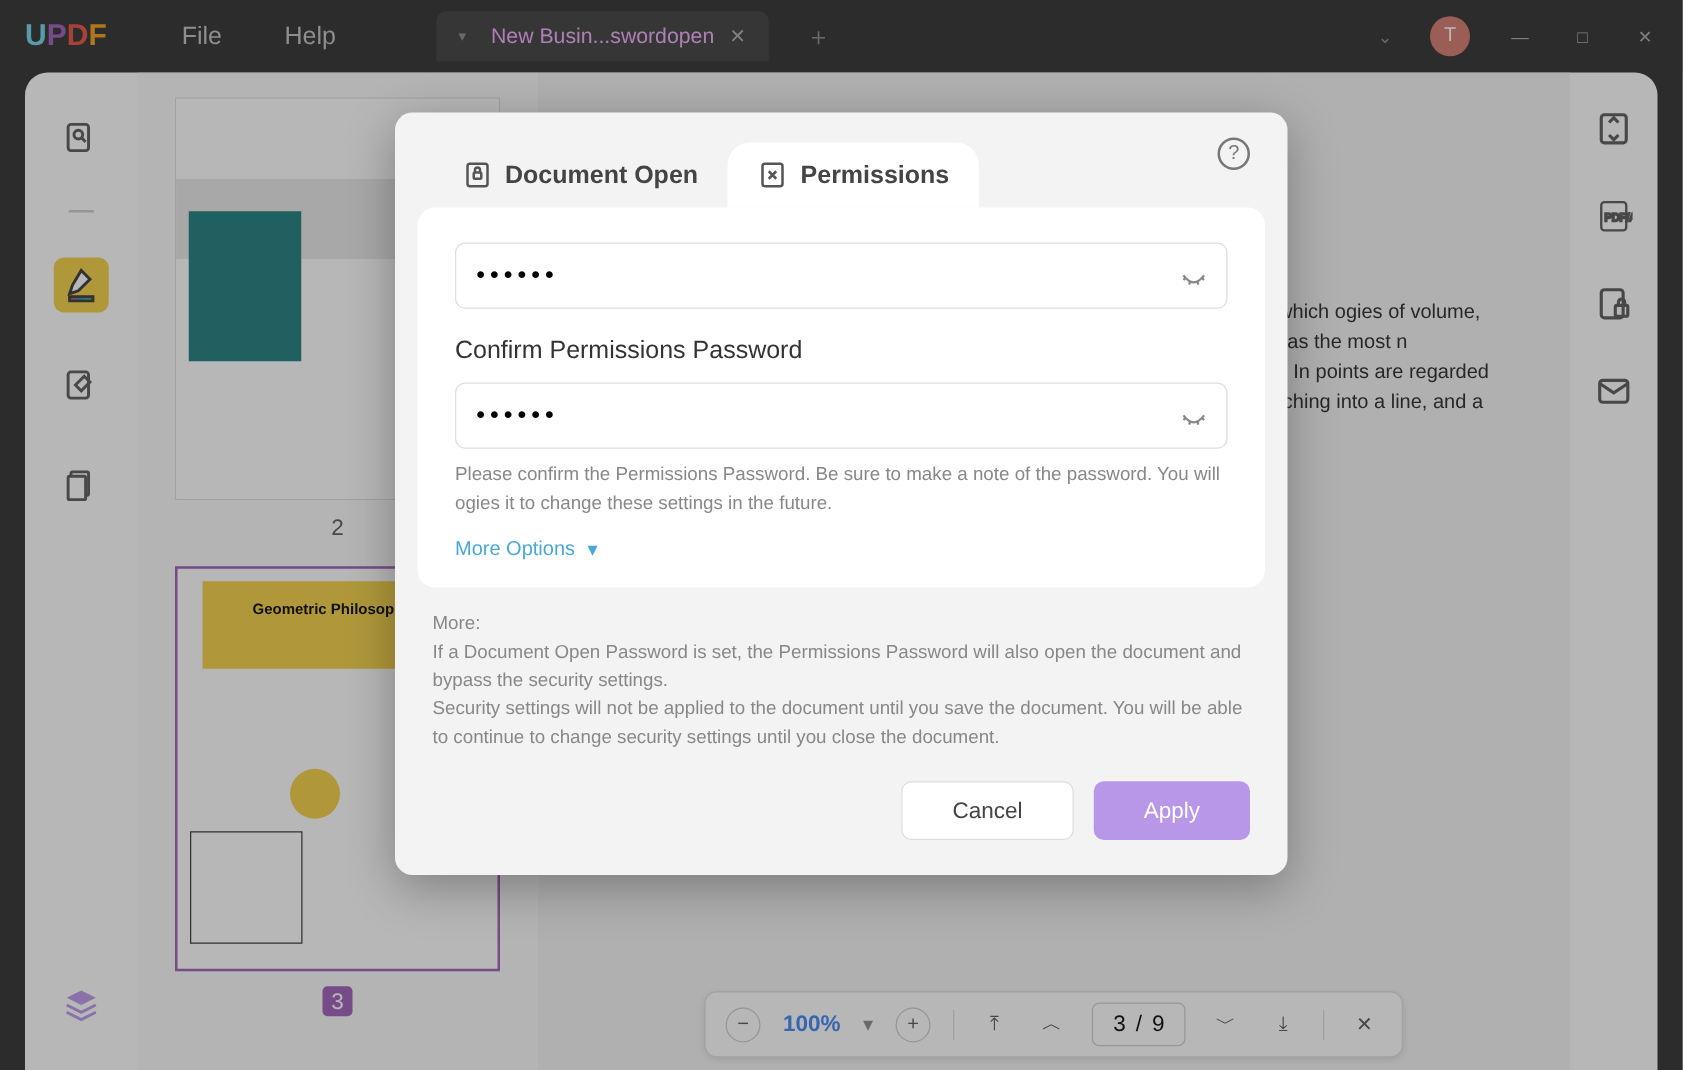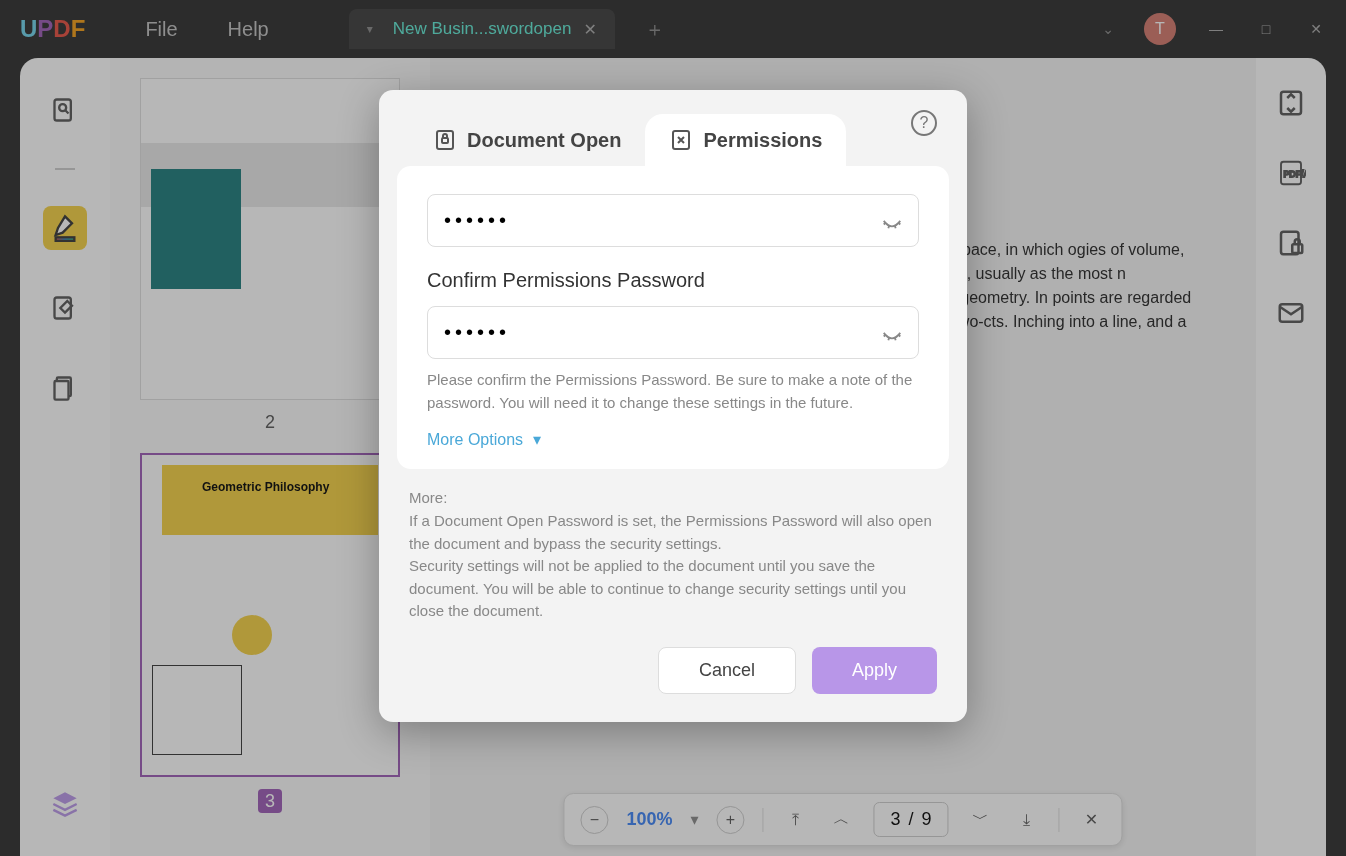--- a/index.html
+++ b/index.html
@@ -5,21 +5,21 @@
 * { box-sizing: border-box; margin: 0; padding: 0; font-family: "Segoe UI", Arial, sans-serif; }
 body { width: 1346px; height: 856px; background: #2a2a2a; overflow: hidden; position: relative; }
 
 
 .titlebar { height: 58px; background: #2a2a2a; display: flex; align-items: center; padding: 0 20px; }
 .logo { font-size: 24px; font-weight: bold; margin-right: 60px; }
 .logo .u { color: #6dd5ed; } .logo .p { color: #9b59b6; } .logo .d { color: #e74c3c; } .logo .f { color: #f39c12; }
 .menu-item { color: #c0c0c0; font-size: 20px; margin-right: 50px; cursor: pointer; }
 .tab { background: #3a3a3a; border-radius: 8px 8px 0 0; padding: 10px 18px; display: flex; align-items: center; gap: 12px; margin-left: 30px; }
 .tab-dropdown { color: #888; font-size: 12px; margin-right: 8px; }
-.tab-title { color: #5eead4; font-size: 17px; }
+.tab-title { color: #f0abfc; font-size: 17px; }
 .tab-close { color: #aaa; font-size: 16px; cursor: pointer; }
 .tab-add { color: #888; font-size: 20px; margin-left: 30px; cursor: pointer; }
 .titlebar-right { margin-left: auto; display: flex; align-items: center; gap: 30px; }
 .dropdown-caret { color: #888; font-size: 14px; }
 .avatar { width: 32px; height: 32px; border-radius: 50%; background: #d4776b; color: white; display: flex; align-items: center; justify-content: center; font-size: 16px; }
 .win-btn { color: #aaa; font-size: 14px; width: 20px; text-align: center; cursor: pointer; }
 
 
 .workspace { position: absolute; top: 58px; left: 20px; right: 20px; bottom: 0; background: #fff; border-radius: 18px 18px 0 0; display: flex; overflow: hidden; }
 
@@ -56,21 +56,21 @@
 
 .page-bar { position: absolute; bottom: 10px; left: 50%; transform: translateX(-50%); background: #fff; border: 1px solid #ddd; border-radius: 10px; padding: 8px 16px; display: flex; align-items: center; gap: 18px; box-shadow: 0 2px 6px rgba(0,0,0,0.1); }
 .page-btn { width: 28px; height: 28px; border: 1px solid #ccc; border-radius: 50%; display: flex; align-items: center; justify-content: center; cursor: pointer; color: #555; }
 .page-btn.plain { border: none; }
 .zoom-text { font-size: 18px; color: #3b82f6; font-weight: bold; }
 .page-input { border: 1px solid #ccc; border-radius: 6px; padding: 6px 16px; font-size: 18px; display: flex; gap: 8px; }
 .sep { width: 1px; height: 24px; background: #ddd; }
 
 
 .overlay { position: absolute; inset: 0; background: rgba(50,50,50,0.35); display: flex; align-items: flex-start; justify-content: center; padding-top: 90px; }
-.modal { width: 588px; background: #f3f3f3; border-radius: 14px; padding: 0; box-shadow: 0 10px 40px rgba(0,0,0,0.3); }
+.modal { width: 714px; background: #f3f3f3; border-radius: 14px; padding: 0; box-shadow: 0 10px 40px rgba(0,0,0,0.3); }
 .modal-header { display: flex; align-items: center; padding: 24px 30px 0; position: relative; }
 .modal-tab { display: flex; align-items: center; gap: 10px; padding: 14px 24px; font-size: 20px; font-weight: 600; color: #444; cursor: pointer; border-radius: 18px 18px 0 0; }
 .modal-tab.active { background: #fff; }
 .modal-tab-icon { width: 24px; height: 24px; }
 .modal-help { position: absolute; right: 30px; top: 20px; width: 26px; height: 26px; border: 2px solid #777; border-radius: 50%; display: flex; align-items: center; justify-content: center; color: #777; font-size: 16px; cursor: pointer; }
 .modal-body { background: #fff; border-radius: 14px; margin: 0 18px; padding: 28px 30px 20px; }
 .field-label { font-size: 20px; color: #333; margin-bottom: 14px; }
 .password-field { position: relative; margin-bottom: 22px; }
 .password-input { width: 100%; border: 1px solid #ddd; border-radius: 8px; padding: 14px 50px 14px 16px; font-size: 20px; letter-spacing: 4px; }
 .password-eye { position: absolute; right: 16px; top: 50%; transform: translateY(-50%); color: #888; cursor: pointer; }
@@ -248,21 +248,21 @@
       <div class="field-label">Confirm Permissions Password</div>
       <div class="password-field" style="margin-bottom:10px">
         <input class="password-input" type="text" readonly="" value="••••••" style="">
         <span class="password-eye">
           <svg width="22" height="22" viewBox="0 0 24 24" fill="none" stroke="#888" stroke-width="2">
               <path d="M3 14c3 4 6 6 9 6s6-2 9-6"></path>
               <path d="M5 16l-2 2M9 19l-1 3M15 19l1 3M19 16l2 2"></path>
             </svg>
         </span>
       </div>
-      <div class="hint-text">Please confirm the Permissions Password. Be sure to make a note of the password. You will need it to change these settings in the future.</div>
+      <div class="hint-text">Please confirm the Permissions Password. Be sure to make a note of the password. You will ogies it to change these settings in the future.</div>
       <div class="more-options">
         <span>More Options</span>
         <span>▾</span>
       </div>
     </div>
     <div class="modal-footer">
       <div class="note-label">More:</div>
       <div class="note-text" style="white-space:pre-line">If a Document Open Password is set, the Permissions Password will also open the document and bypass the security settings.
 Security settings will not be applied to the document until you save the document. You will be able to continue to change security settings until you close the document.</div>
       <div class="modal-buttons">

